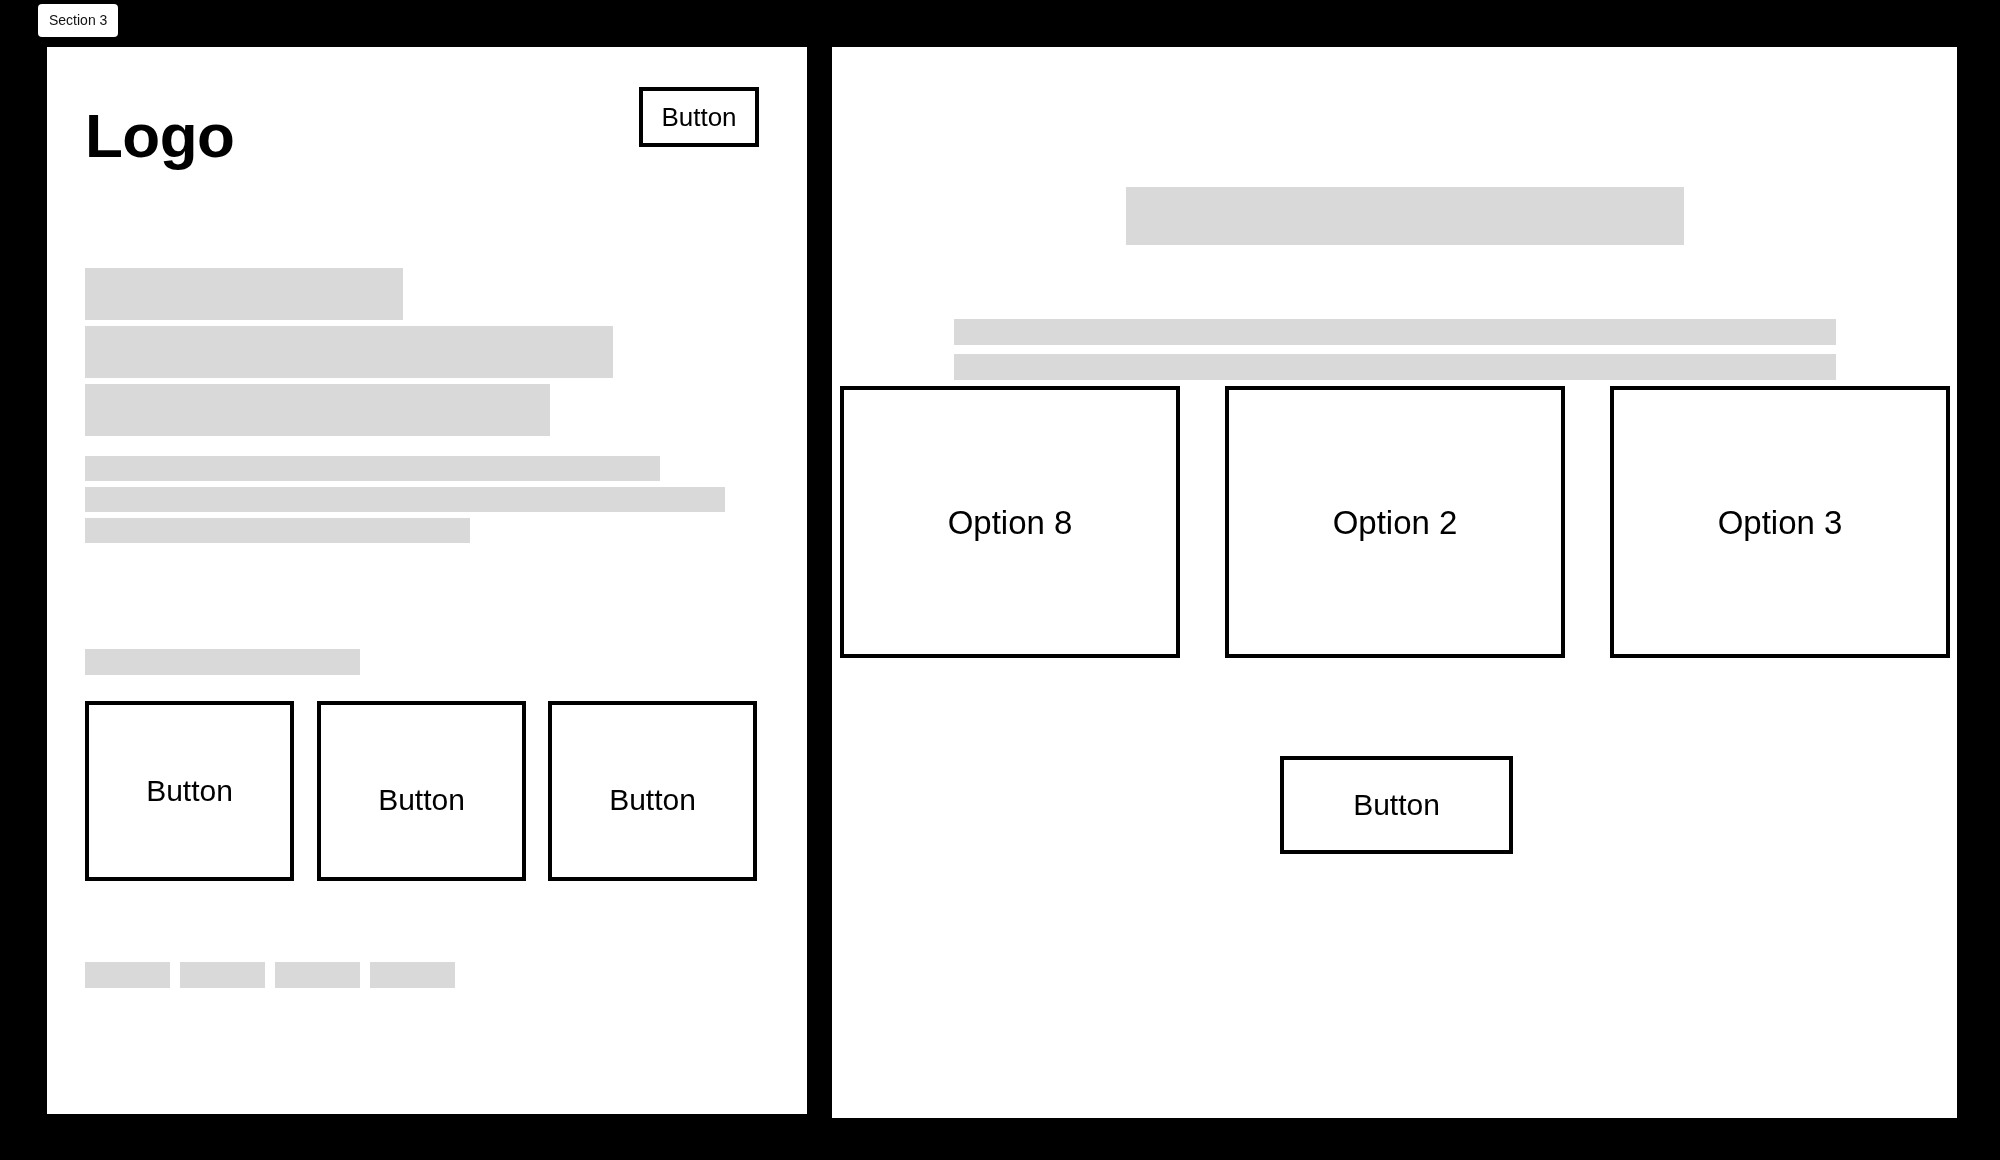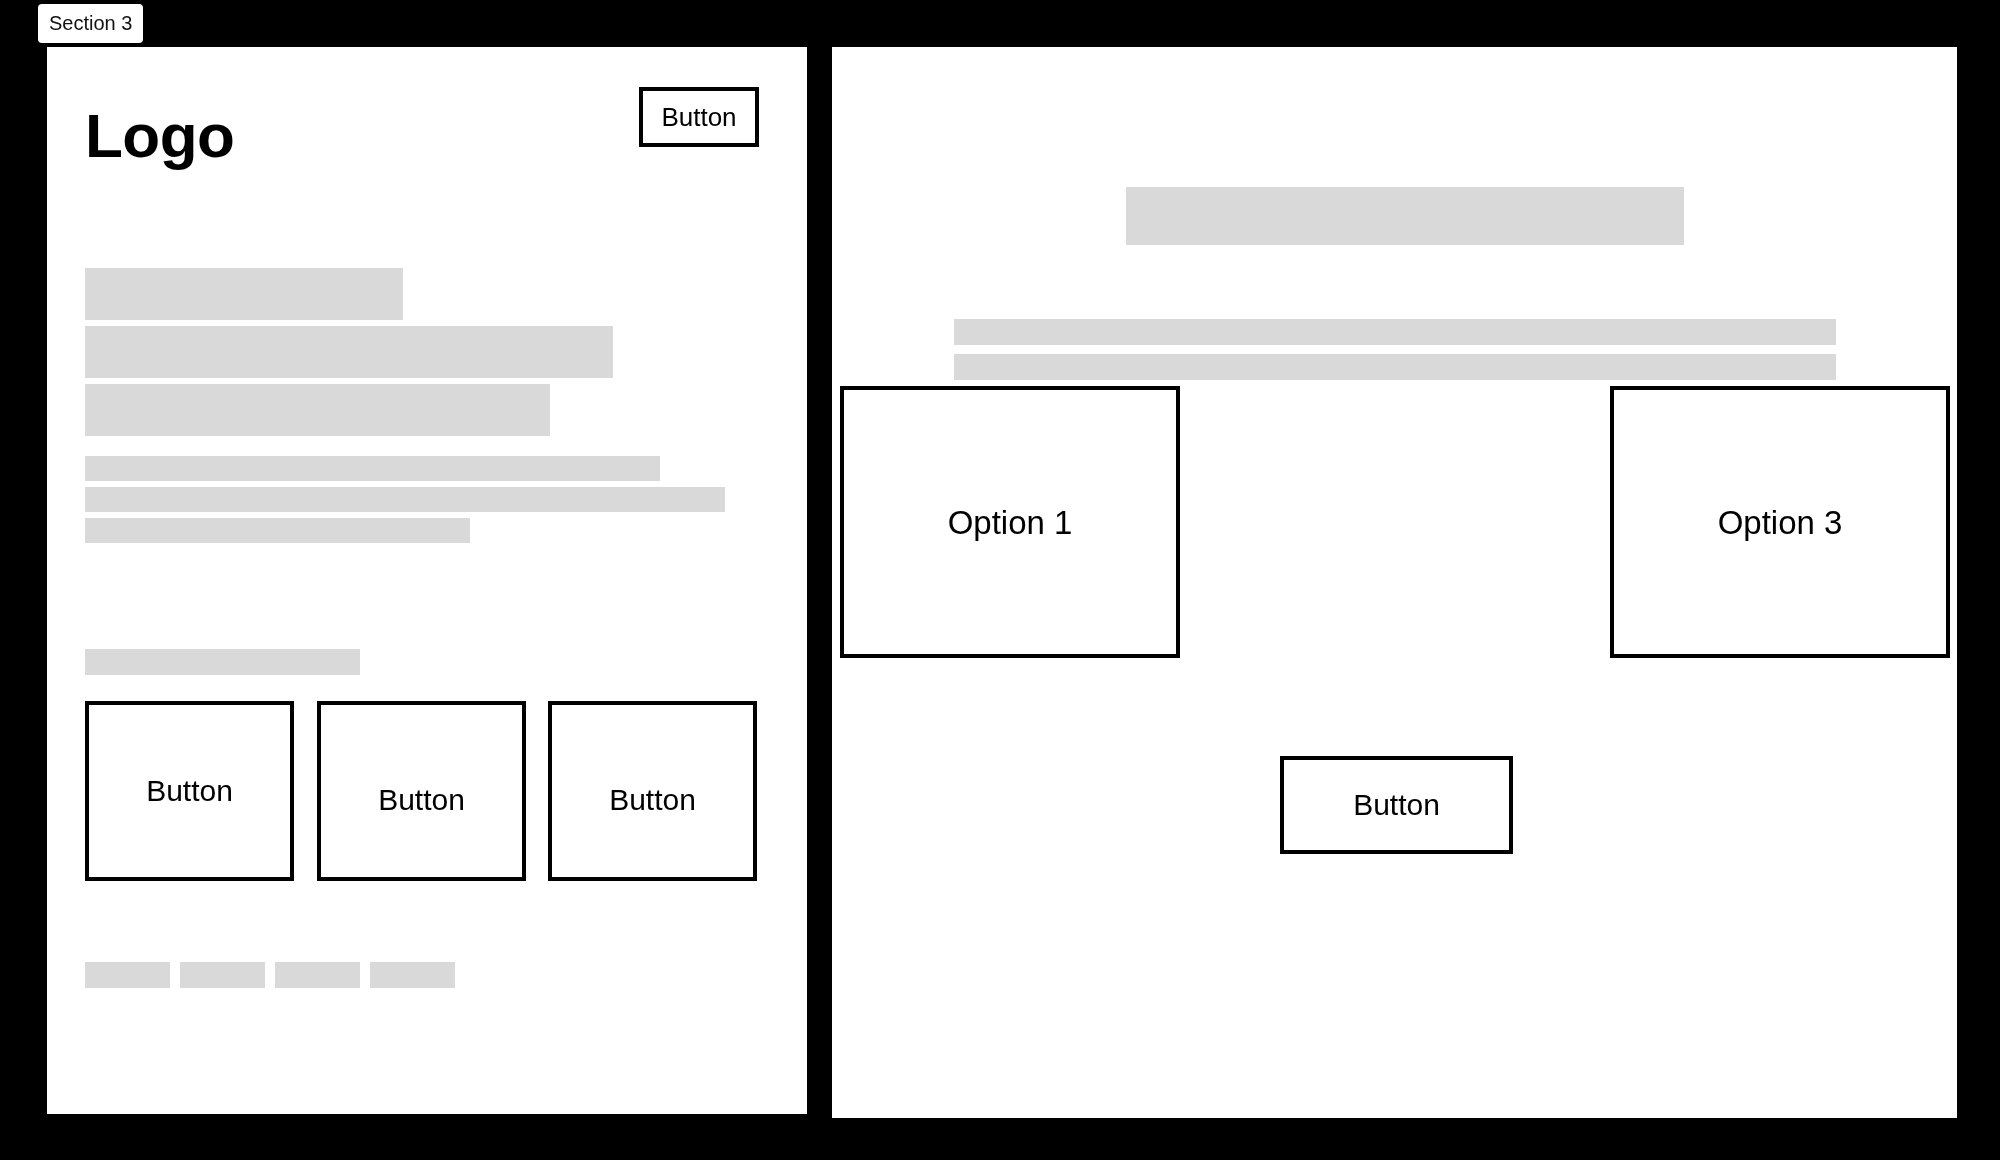--- a/index.html
+++ b/index.html
@@ -19,21 +19,21 @@
     background: #000000;
   }
 
   
   .section-tab {
     position: absolute;
     left: 38px;
     top: 4px;
     background: #ffffff;
     color: #111111;
-    font-size: 20px;
+    font-size: 14px;
     line-height: 1;
     padding: 9px 11px 10px 11px;
     border-radius: 4px;
     white-space: nowrap;
     z-index: 5;
   }
 
   
   .panel {
     position: absolute;
@@ -207,21 +207,24 @@
 
   </div>
 
   <div class="panel" id="right-panel">
 
     <div class="gray-bar" id="rp-title-bar"></div>
     <div class="gray-bar" id="rp-subtitle-1"></div>
     <div class="gray-bar" id="rp-subtitle-2"></div>
 
     <div class="option-box" id="option-box-1">
-      <span>Option 1</span>
+      <span>Option 8</span>
+    </div>
+    <div class="option-box" id="option-box-2">
+      <span>Option 2</span>
     </div>
     <div class="option-box" id="option-box-3">
       <span>Option 3</span>
     </div>
 
     <div id="rp-action-button">
       <span>Button</span>
     </div>
 
   </div>

